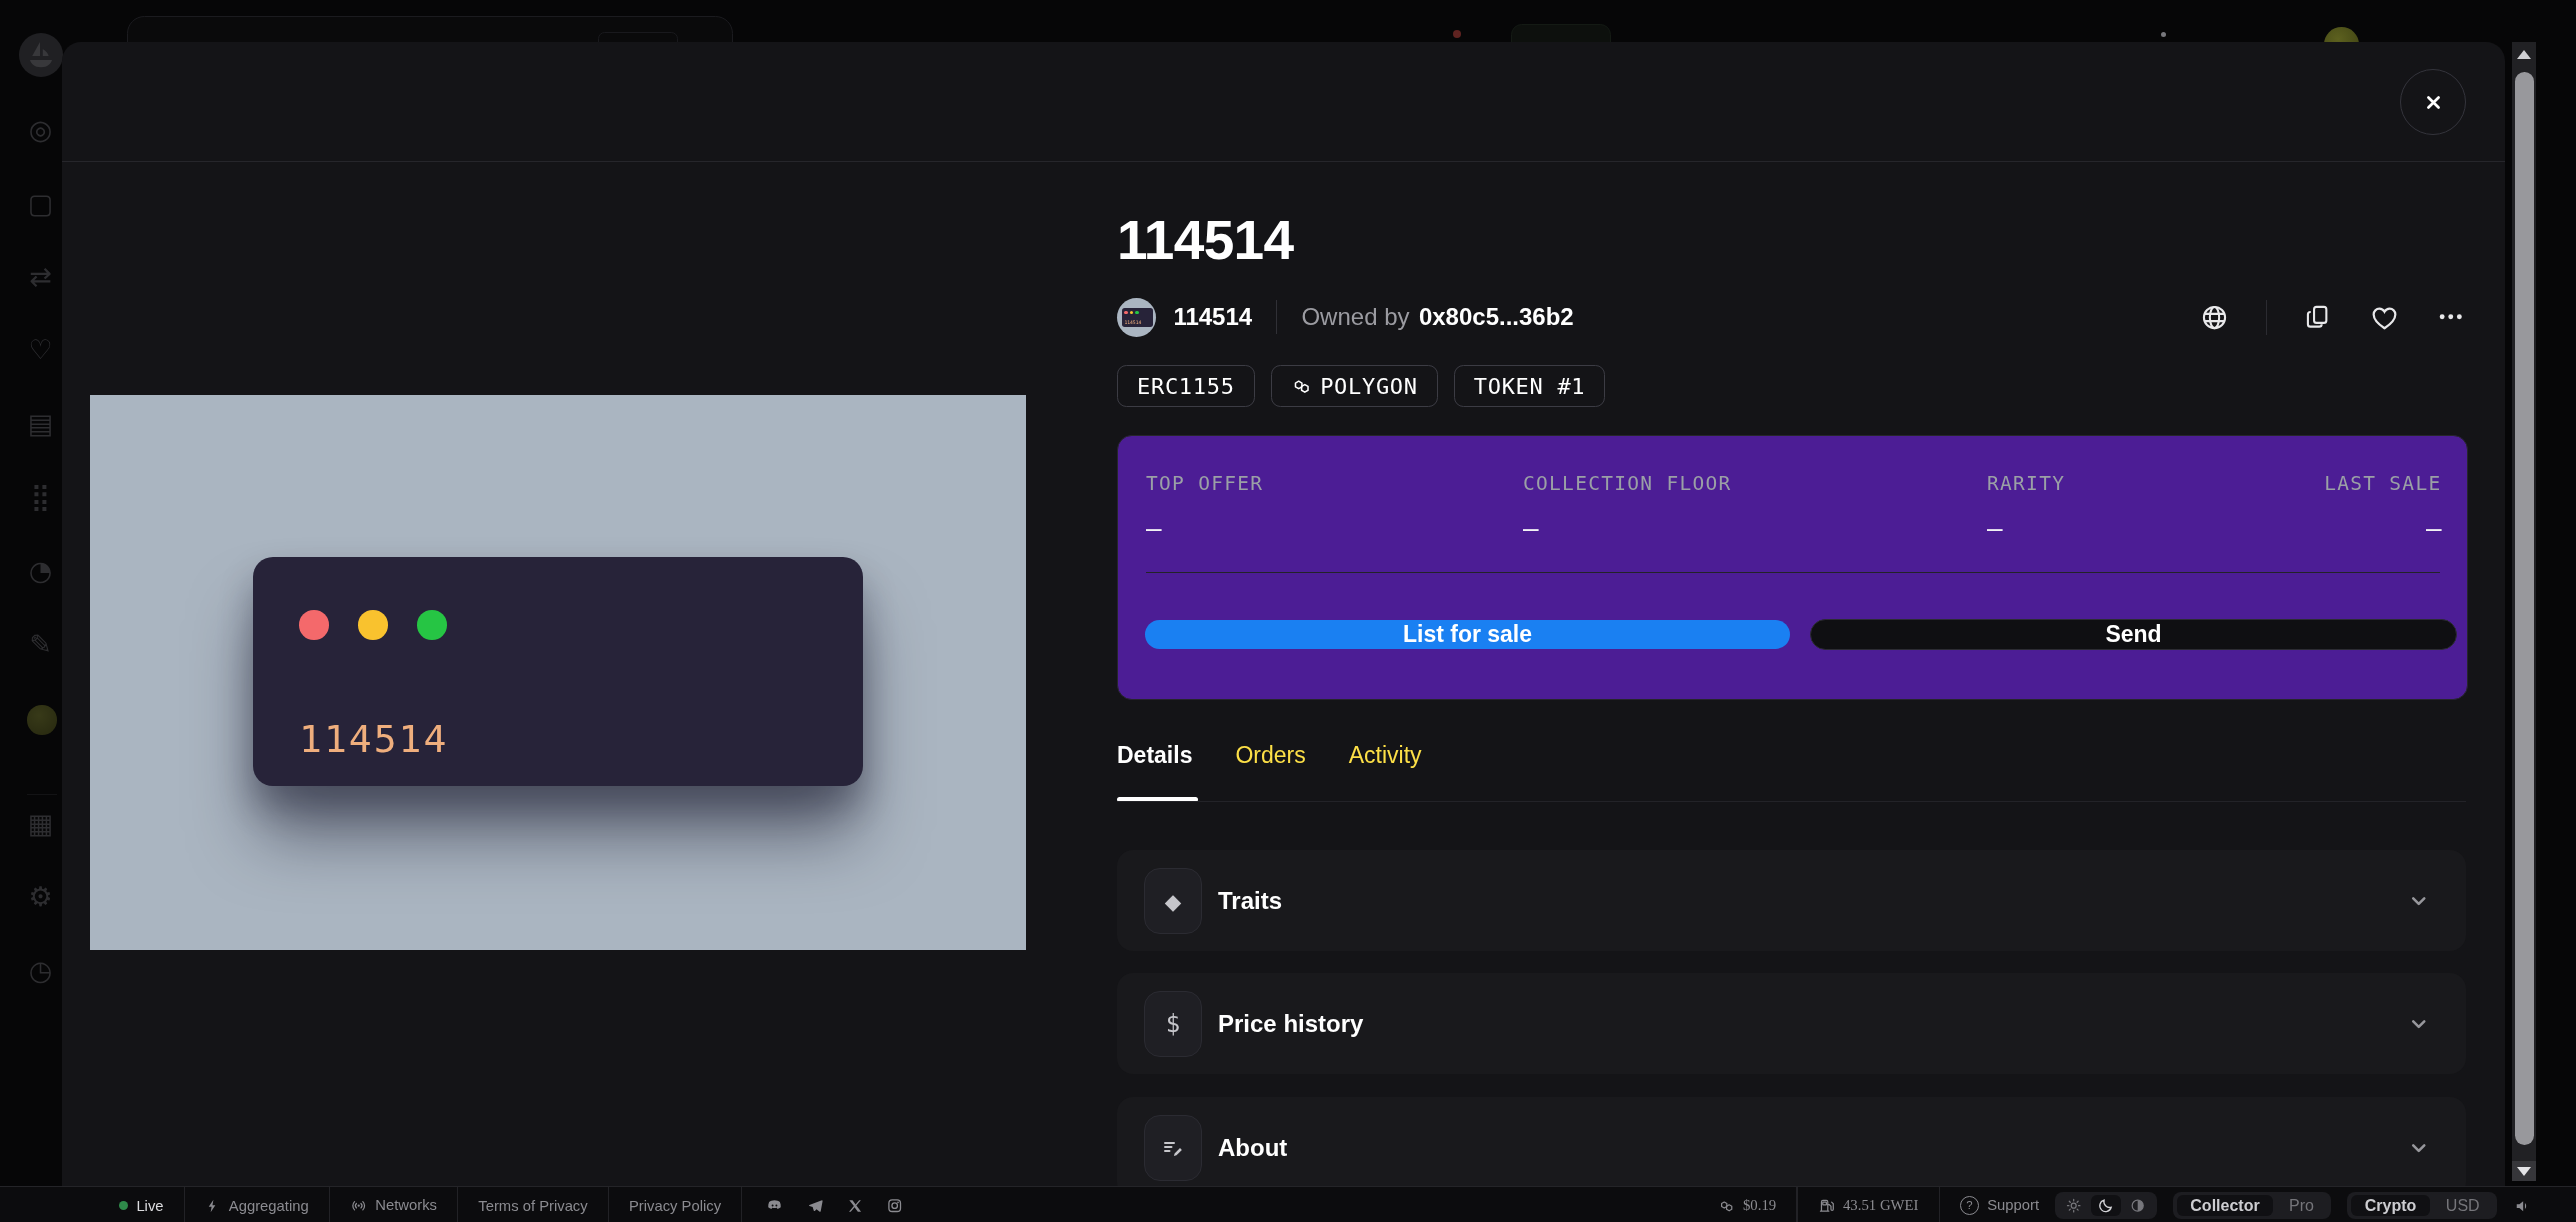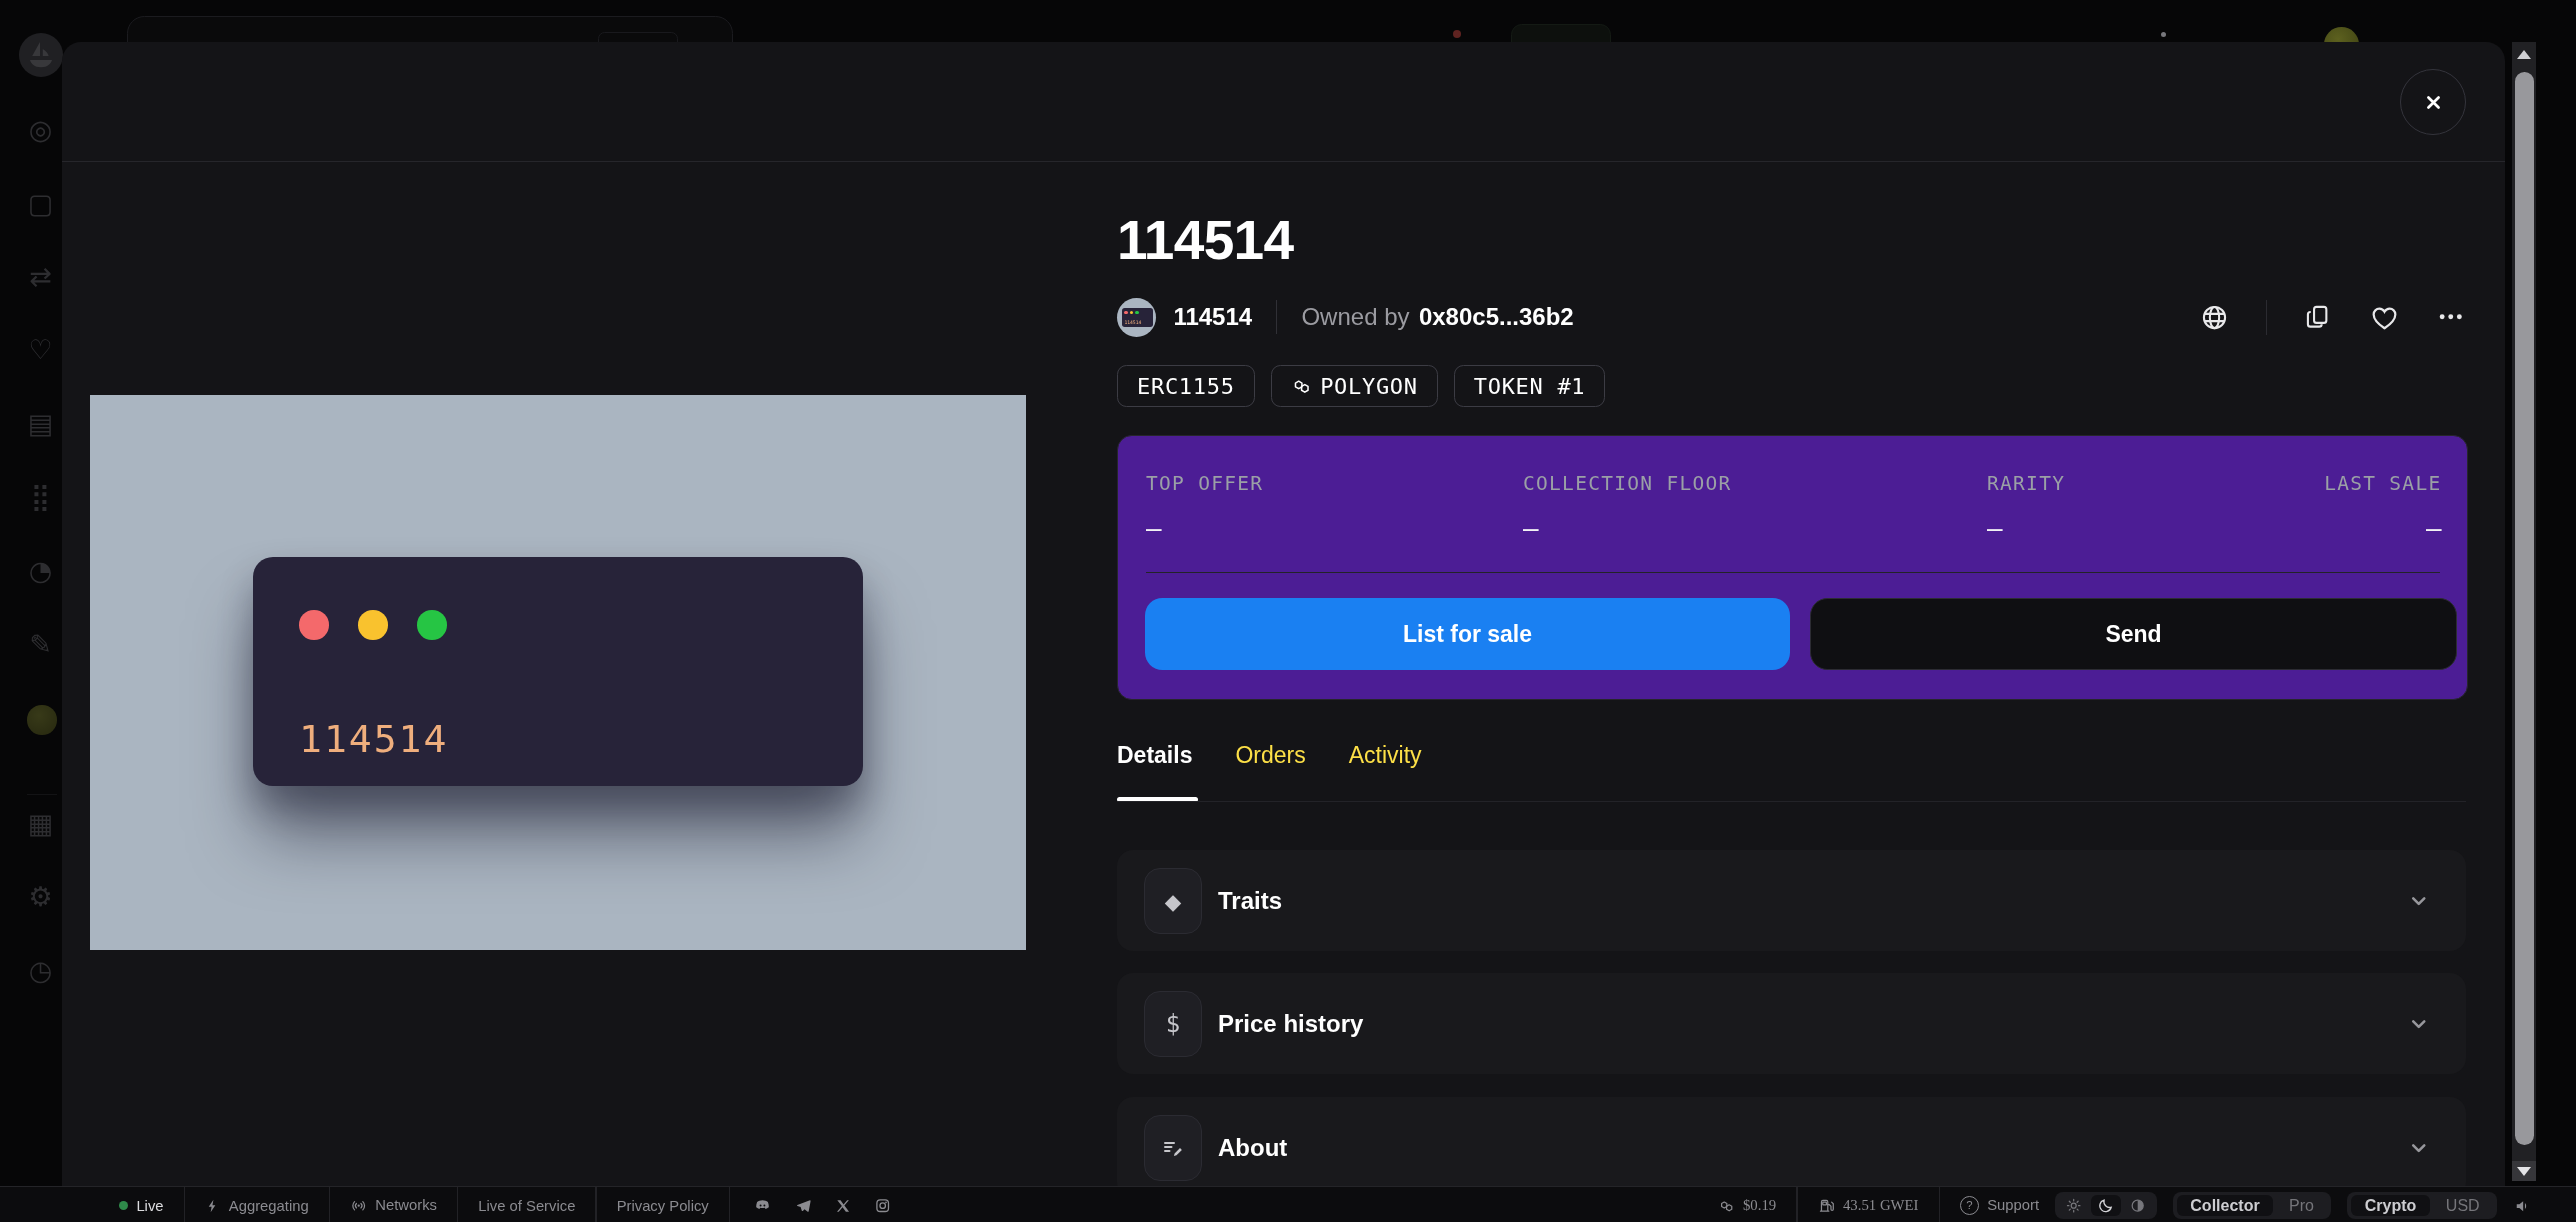--- a/index.html
+++ b/index.html
@@ -69,21 +69,21 @@
       border-radius:9.4px;font-size:22px;letter-spacing:0.7px;color:#fff;gap:8px;}
 
   .stats-card{left:1055px;top:393px;width:1349px;height:263px;border:1.3px solid #26262b;
       border-radius:14.8px;background:#4c1d95;}
   .stats-row{position:absolute;left:28px;right:25.5px;top:36px;display:grid;
       grid-template-columns:377px 464px 1fr auto;}
   .stat .lbl{font-size:19.5px;letter-spacing:1.3px;color:#9ba0a6;}
   .stat .val{font-size:28px;color:#f2f2f4;margin-top:17.4px;}
   .stat.right{text-align:right;}
   .card-divider{position:absolute;left:28px;right:27px;top:136px;height:1.3px;background:#232327;}
-  .btn-row{position:absolute;left:27px;right:10px;top:162px;height:72px;display:flex;gap:20px;}
+  .btn-row{position:absolute;left:27px;right:10px;top:162px;height:72px;display:flex;gap:20px;align-items:center;}
   .btn{flex:1;border:none;border-radius:17.4px;font-size:23px;font-weight:700;color:#fff;cursor:pointer;
       display:flex;align-items:center;justify-content:center;font-family:"Liberation Sans",sans-serif;}
   .btn-primary{background:#1a80f2;}
   .btn-secondary{background:#0f0f12;border:1.3px solid #2c2c33;}
 
   .tabs{left:1055px;top:700px;display:flex;gap:43px;}
   .tab{font-size:23px;color:#fde047;cursor:pointer;}
   .tab.active{color:#fff;font-weight:700;}
   .tab-underline{left:1055px;top:755px;width:81px;height:4.7px;border-radius:2.7px;background:#fff;}
   .tab-divider{left:1055px;top:759px;width:1349px;height:1.3px;background:#232328;}
@@ -331,21 +331,21 @@
     <div class="f-sep"></div>
     <div class="f-item">
       <svg width="17.4" height="17.4" viewBox="0 0 24 24" fill="none" stroke="currentColor" stroke-width="1.7" stroke-linecap="round">
           <circle cx="12" cy="12" r="1.6" fill="currentColor" stroke="none"></circle>
           <path d="M8.9 8.9a4.4 4.4 0 0 0 0 6.2M6.3 6.3a8 8 0 0 0 0 11.4M15.1 8.9a4.4 4.4 0 0 1 0 6.2M17.7 6.3a8 8 0 0 1 0 11.4"></path>
         </svg>
       <span>Networks</span>
     </div>
     <div class="f-sep"></div>
     <div class="f-item">
-        <span>Live of Service</span>
+        <span>Terms of Privacy</span>
       </div>
     <div class="f-sep"></div>
     <div class="f-item">
         <span>Privacy Policy</span>
       </div>
     <div class="f-sep"></div>
     <div class="f-socials">
       <svg width="19" height="19" viewBox="0 0 24 24" fill="currentColor">
           <path d="M8.2 6.1c1.2-.5 2.5-.8 3.8-.8s2.6.3 3.8.8c1.1.2 2.2.7 3 1.4.9 2.1 1.3 4.4 1.1 6.8-1.2 1-2.6 1.7-4.1 2l-.8-1.5c-2 .5-4 .5-6 0l-.8 1.5c-1.5-.3-2.9-1-4.1-2-.2-2.4.2-4.7 1.1-6.8.8-.7 1.9-1.2 3-1.4z"></path>
           <circle cx="9.6" cy="11.9" r="1.25" fill="#0c0c0e"></circle>

